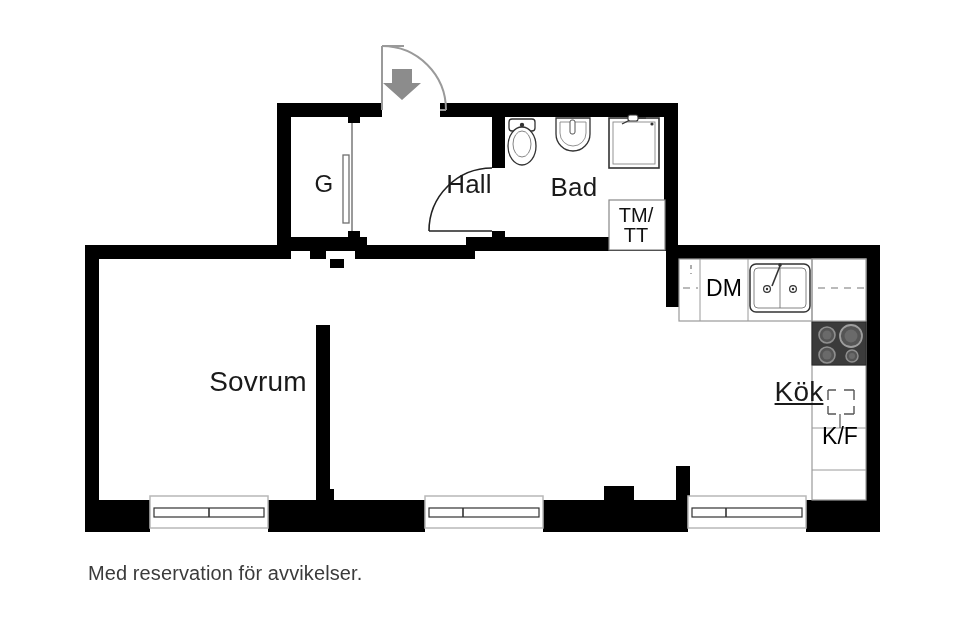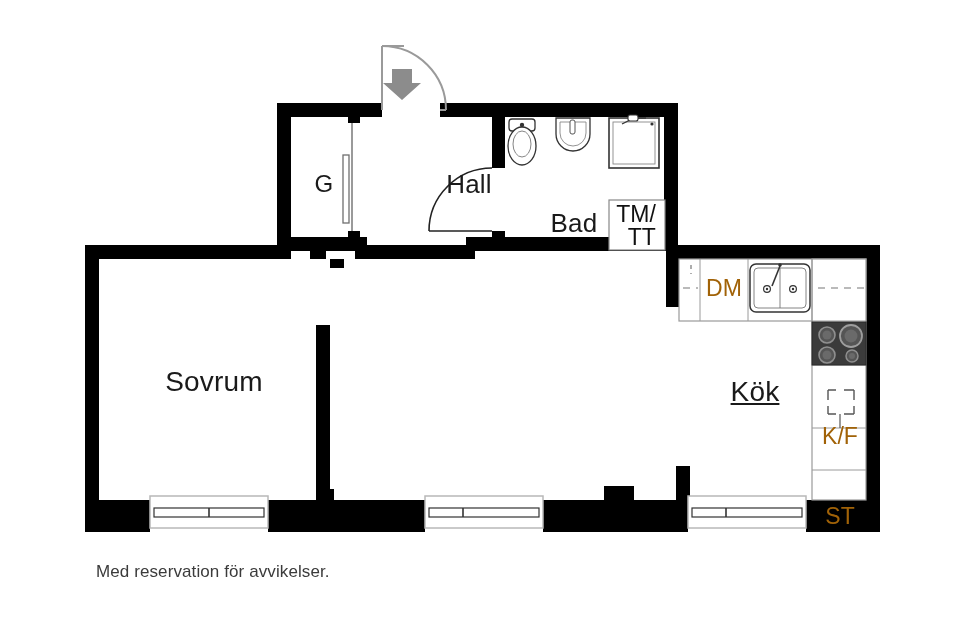--- a/index.html
+++ b/index.html
@@ -29,46 +29,46 @@
   }
   .room-label {
     position: absolute;
     color: #1a1a1a;
     font-family: "Liberation Sans", sans-serif;
     font-weight: 400;
     white-space: nowrap;
     transform: translate(-50%, -50%);
     letter-spacing: 0.2px;
   }
-  .lbl-lg { font-size: 28px; }
+  .lbl-lg { font-size: 28px; margin-left: 44px; }
   .lbl-md { font-size: 26px; }
   .lbl-sm { font-size: 24px; }
   .appl-label {
     position: absolute;
-    color: #a16207;
+    color: #000000;
     font-family: "Liberation Sans", sans-serif;
     font-size: 23px;
     white-space: nowrap;
     transform: translate(-50%, -50%);
   }
   .appl-stack {
     position: absolute;
     color: #111111;
     font-family: "Liberation Sans", sans-serif;
-    font-size: 23px;
+    font-size: 20px;
     line-height: 0.98;
     white-space: nowrap;
     transform: translate(-50%, -50%);
-    text-align: right;
+    text-align: center;
   }
   #footer-note {
     position: absolute;
-    left: 96px;
+    left: 88px;
     top: 562px;
-    font-size: 17px;
+    font-size: 20px;
     color: #3b3b3b;
     font-family: "Liberation Sans", sans-serif;
     letter-spacing: 0.1px;
   }
 </style>
 </head>
 <body>
 
 <div id="plan-root">
 
@@ -252,21 +252,21 @@
 
   </svg>
 
   <div class="room-label lbl-lg" style="left:214px; top:382px;">Sovrum</div>
 
 
   <div class="room-label lbl-lg" style="left:755px; top:392px;text-decoration:underline;">Kök</div>
 
   <div class="room-label lbl-md" style="left:422px; top:184px;margin-left:47px;">Hall</div>
 
-  <div class="room-label lbl-md" style="left:574px; top:187px;margin-top:36px;">Bad</div>
+  <div class="room-label lbl-md" style="left:574px; top:187px;">Bad</div>
 
   <div class="room-label lbl-sm" style="left:324px; top:184px;">G</div>
 
   <div class="appl-label" style="left:724px; top:288px;">DM</div>
 
   <div class="appl-label" style="left:840px; top:436px;">K/F</div>
 
   <div class="appl-label" style="left:840px; top:516px;">ST</div>
 
   <div class="appl-stack" style="left:636px; top:226px;">

